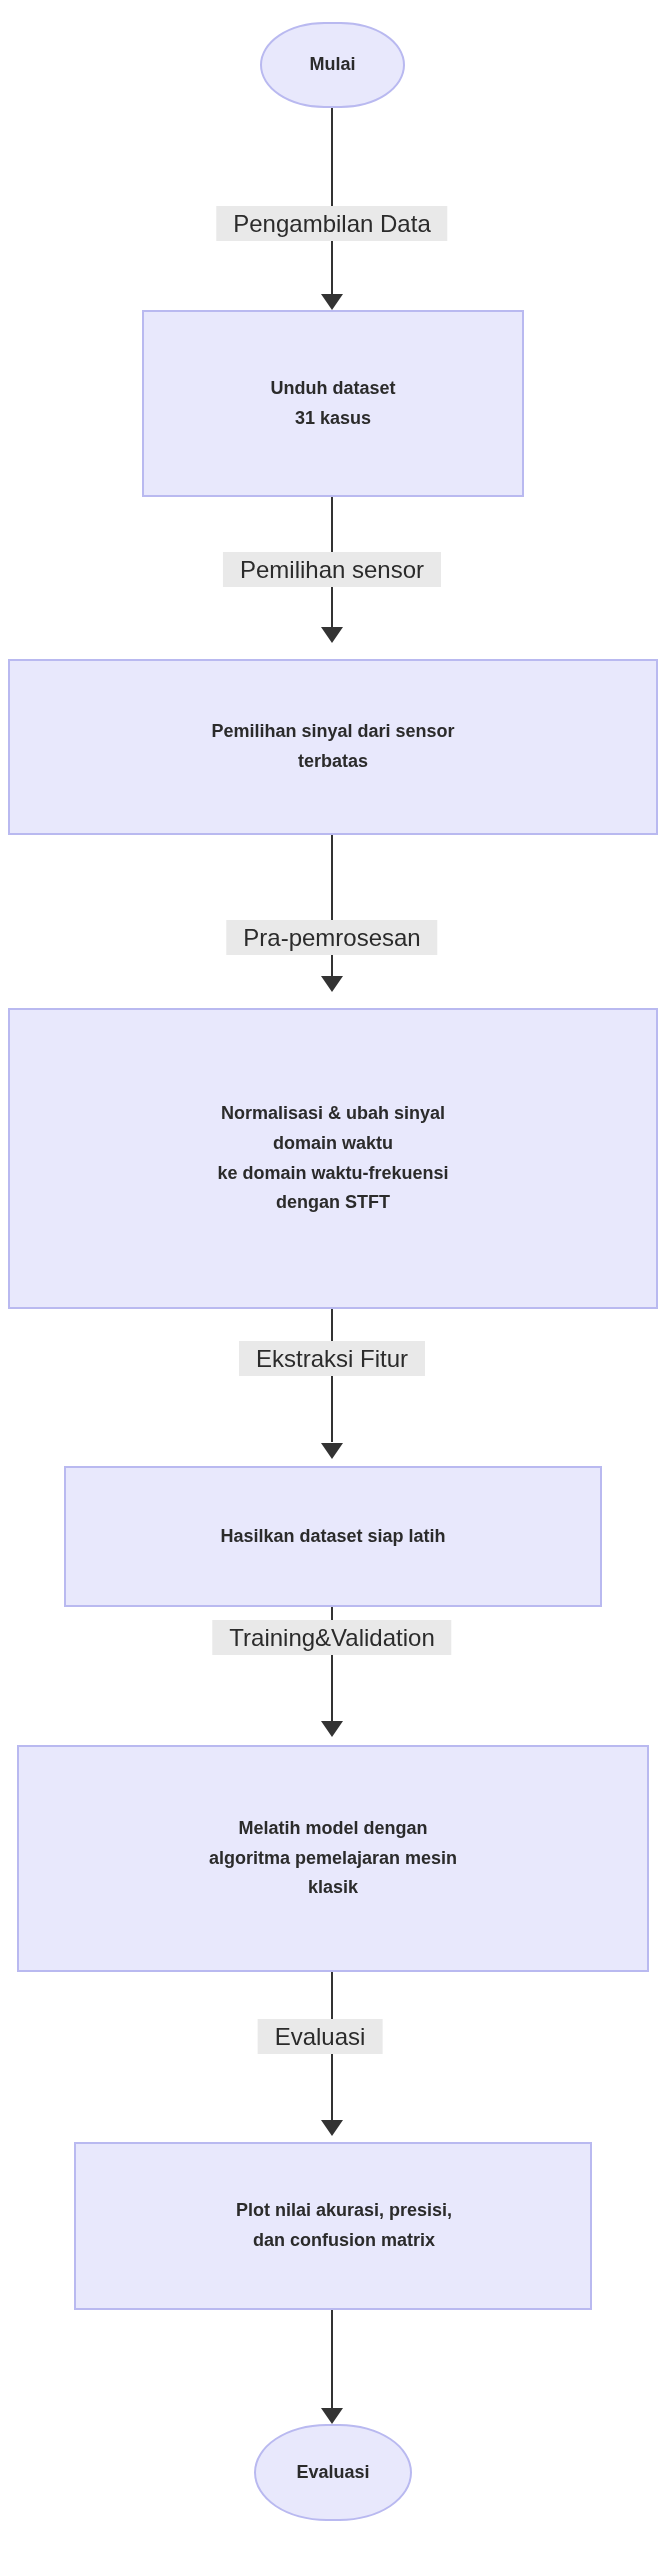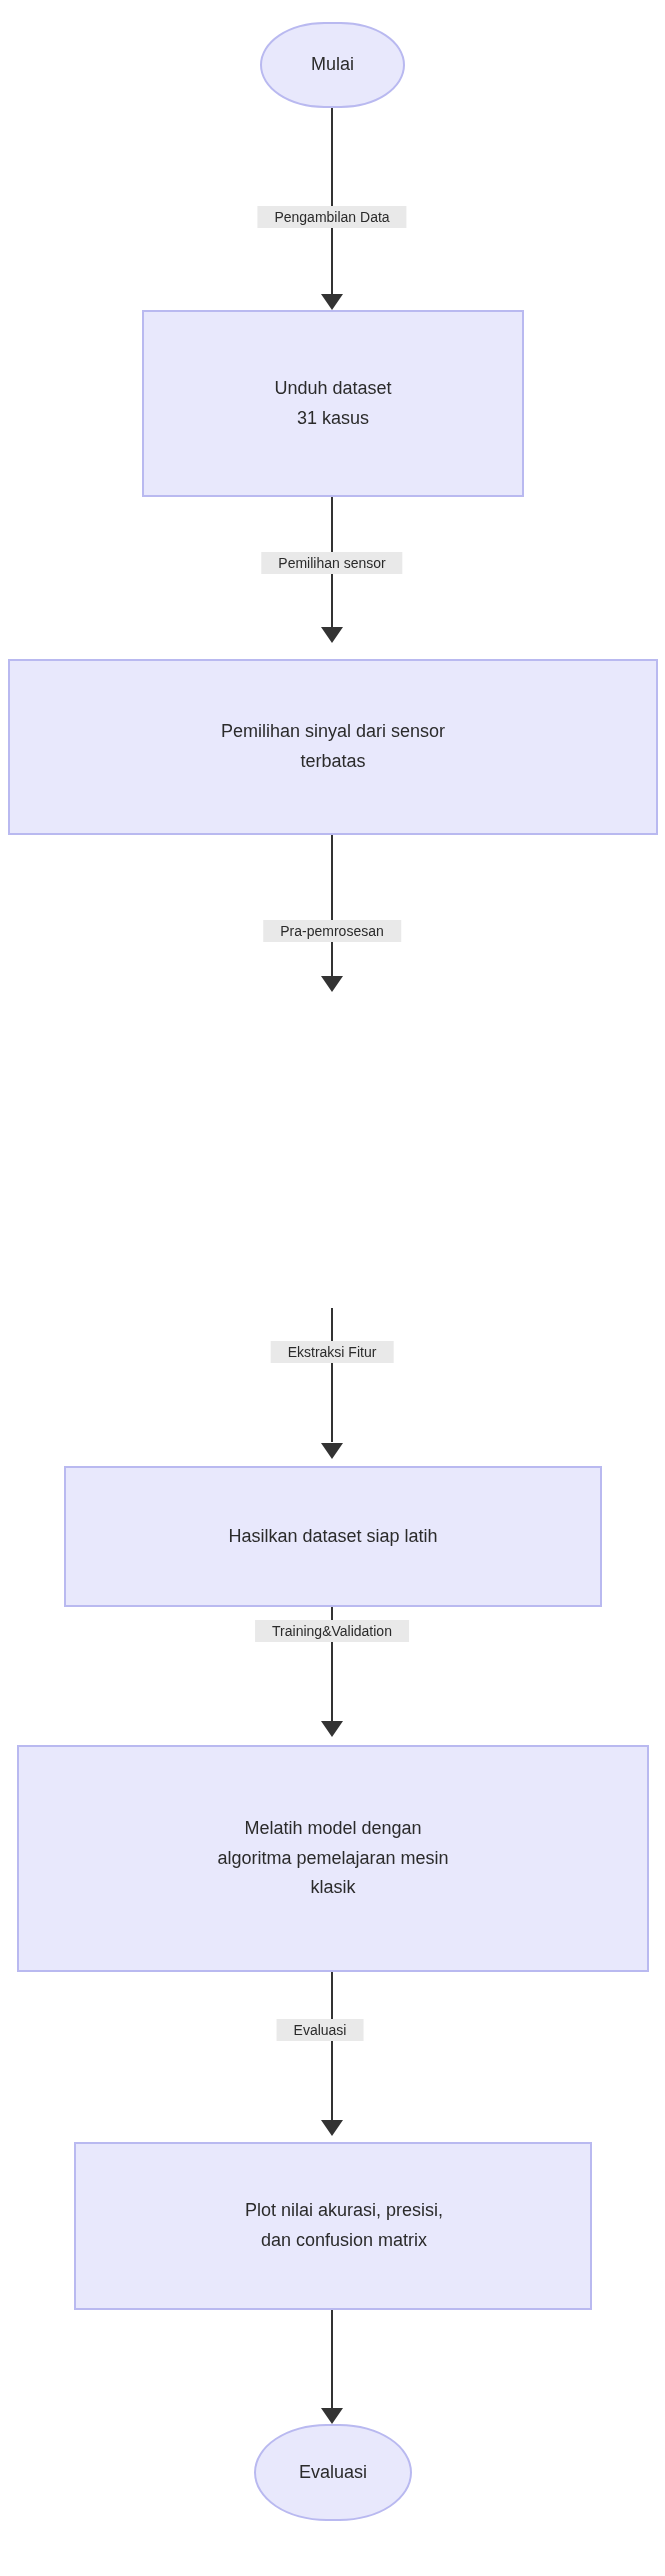--- a/index.html
+++ b/index.html
@@ -29,20 +29,21 @@
     background: #e8e8fc;
     border: 2px solid #b9b9f0;
     display: flex;
     align-items: center;
     justify-content: center;
     text-align: center;
     color: #2b2b2b;
     font-size: 18px;
     line-height: 1.65;
     z-index: 2;
+    font-weight: bold;
   }
 
   .node.terminal {
     border-radius: 121px / 81px;
   }
 
   .node-label {
     display: block;
     white-space: pre-line;
     padding: 0 9.4px;
@@ -63,21 +64,21 @@
     border-left: 11.4px solid transparent;
     border-right: 11.4px solid transparent;
     border-top: 16px solid #333333;
     z-index: 3;
   }
 
   .edge-label {
     position: absolute;
     background: #e9e9e9;
     color: #2b2b2b;
-    font-size: 14px;
+    font-size: 24px;
     line-height: 1.3;
     padding: 2px 17px;
     white-space: nowrap;
     transform: translateX(-50%);
     z-index: 4;
   }
 </style>
 </head>
 <body>
 
@@ -102,20 +103,26 @@
 
   <div class="node" style="left:8px; top:659px; width:650px; height:176px;">
     <span class="node-label">Pemilihan sinyal dari sensor
 terbatas</span>
   </div>
 
   <div class="edge-line" style="left:331px; top:835px; height:141px;"></div>
   <div class="arrow-head" style="left:321px; top:976px;"></div>
   <div class="edge-label" style="left:332px; top:920px;text-align:center;">Pra-pemrosesan</div>
 
+  <div class="node" style="left:8px; top:1008px; width:650px; height:301px;">
+    <span class="node-label">Normalisasi &amp; ubah sinyal
+domain waktu
+ke domain waktu-frekuensi
+dengan STFT</span>
+  </div>
 
   <div class="edge-line" style="left:331px; top:1308px; height:134px;"></div>
   <div class="arrow-head" style="left:321px; top:1443px;"></div>
   <div class="edge-label" style="left:332px; top:1341px;">Ekstraksi Fitur</div>
 
   <div class="node" style="left:64px; top:1466px; width:538px; height:141px;">
     <span class="node-label">Hasilkan dataset siap latih</span>
   </div>
 
   <div class="edge-line" style="left:331px; top:1587px; height:134px;"></div>

